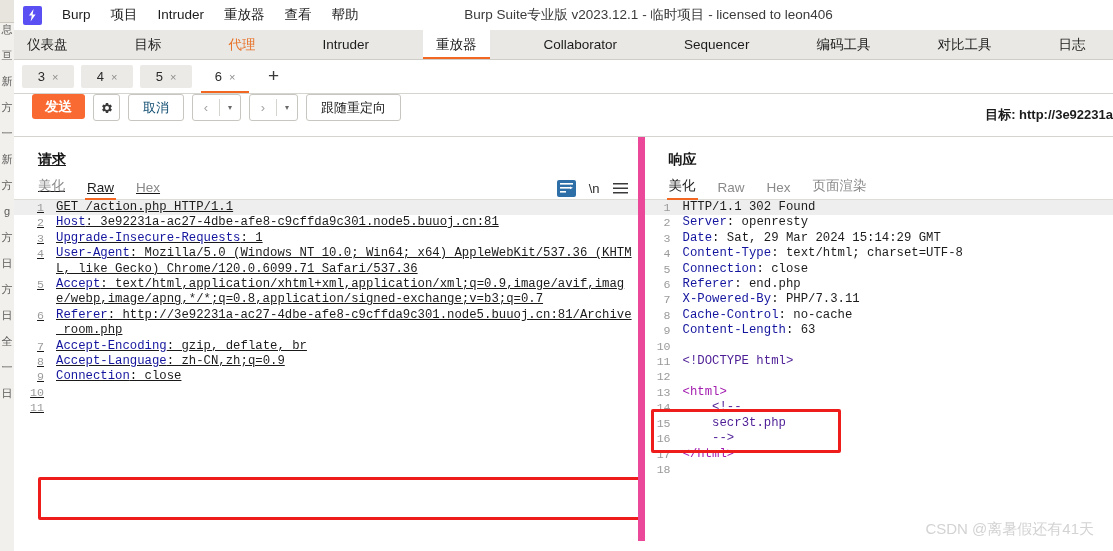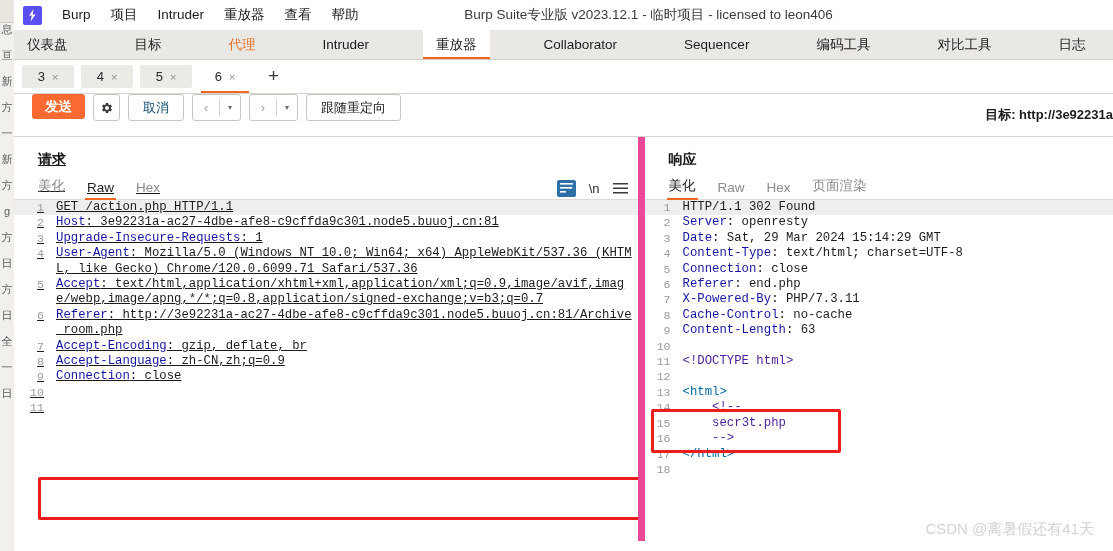--- a/index.html
+++ b/index.html
@@ -309,21 +309,21 @@
   #pane-req .gut { width: 30px; }
   .ln {
     flex: 1;
     white-space: pre-wrap;
     word-break: break-all;
     padding-left: 5px;
     color: #1c1c1c;
   }
   .hk { color: #14159e; }          
   .hv { color: #1c1c1c; }          
-  .tagc { color: #0369a1; }        
+  .tagc { color: #a21caf; }        
   .cmt  { color: #4c1d95; }        
   
   #req-right-gut {
     position: absolute;
     right: 0; top: 0;
     width: 14px; height: 100%;
     color: #b5b5b5;
     font-family: "Liberation Mono", monospace;
     font-size: 11px;
     line-height: 15.4px;

